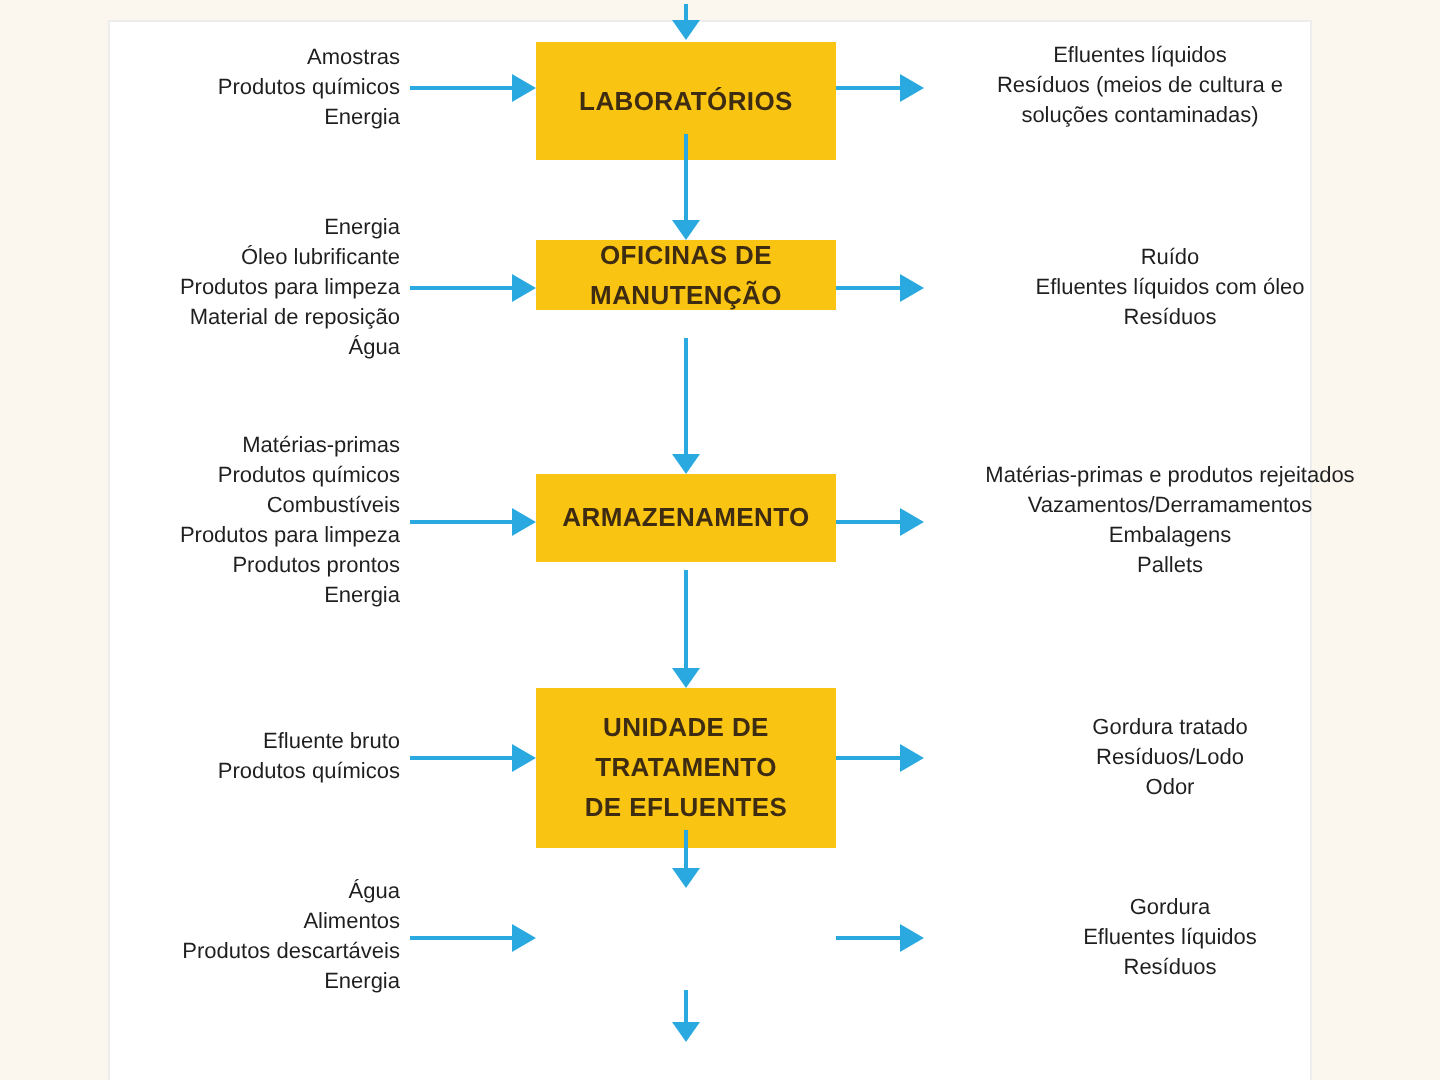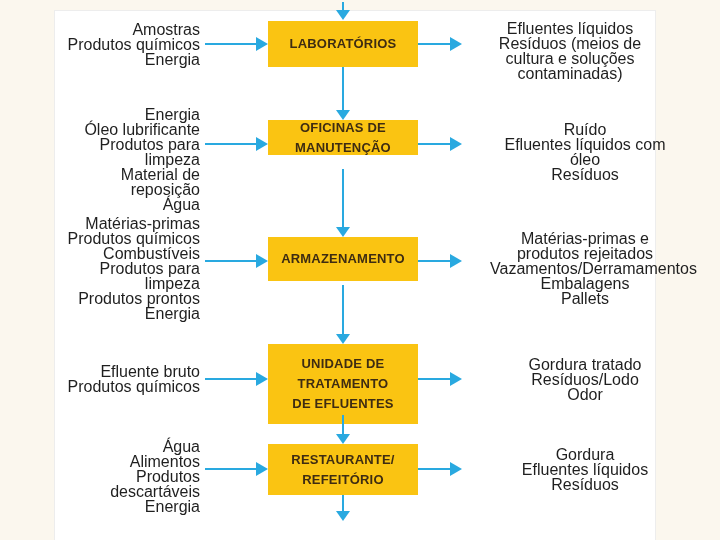--- a/index.html
+++ b/index.html
@@ -13,28 +13,28 @@
     background:#ffffff;border:1px solid #ededed;border-bottom:none;
   }
   
   .box{
     position:absolute;left:268px;width:150px;
     background:#fac412;color:#3e2c12;
     font-weight:bold;font-size:13px;line-height:20px;letter-spacing:.2px;
     display:flex;align-items:center;justify-content:center;
     text-align:center;white-space:pre-line;
   }
-  .b1{top:21px;height:46px}
+  .b1{top:21px;height:59px}
   .b2{top:120px;height:35px}
   .b3{top:237px;height:44px}
   .b4{top:344px;height:80px}
   .b5{top:444px;height:51px}
   
   .label{
-    position:absolute;font-size:16px;line-height:15px;color:#1f1f1f;
+    position:absolute;font-size:11px;line-height:15px;color:#1f1f1f;
     white-space:pre-line;
   }
   .lin{left:55px;width:145px;text-align:right;}
   .lout{left:490px;width:190px;text-align:center;}
   .l1{top:22px}.l2{top:107px}.l3{top:216px}.l4{top:364px}.l5{top:439px}
   .o1{top:21px;width:160px}.o2{top:122px}.o3{top:231px}.o4{top:357px}.o5{top:447px}
   
   .hline{position:absolute;height:2px;background:#29a9e0;}
   .inline{left:205px;width:51px;}
   .outline{left:418px;width:33px;}
@@ -130,22 +130,20 @@
 Odor</div>
   <div class="vline v4l"></div>
   <div class="tri-d v4t"></div>
 
   <div class="label lin l5">Água
 Alimentos
 Produtos descartáveis
 Energia</div>
   <div class="hline inline c5l"></div>
   <div class="tri-r intri c5t"></div>
-  <div class="box b5">RESTAURANTE/
-REFEITÓRIO</div>
   <div class="hline outline c5l"></div>
   <div class="tri-r outtri c5t"></div>
   <div class="label lout o5">Gordura
 Efluentes líquidos
 Resíduos</div>
   <div class="vline v5l"></div>
   <div class="tri-d v5t"></div>
 </div>
 
 </body></html>

